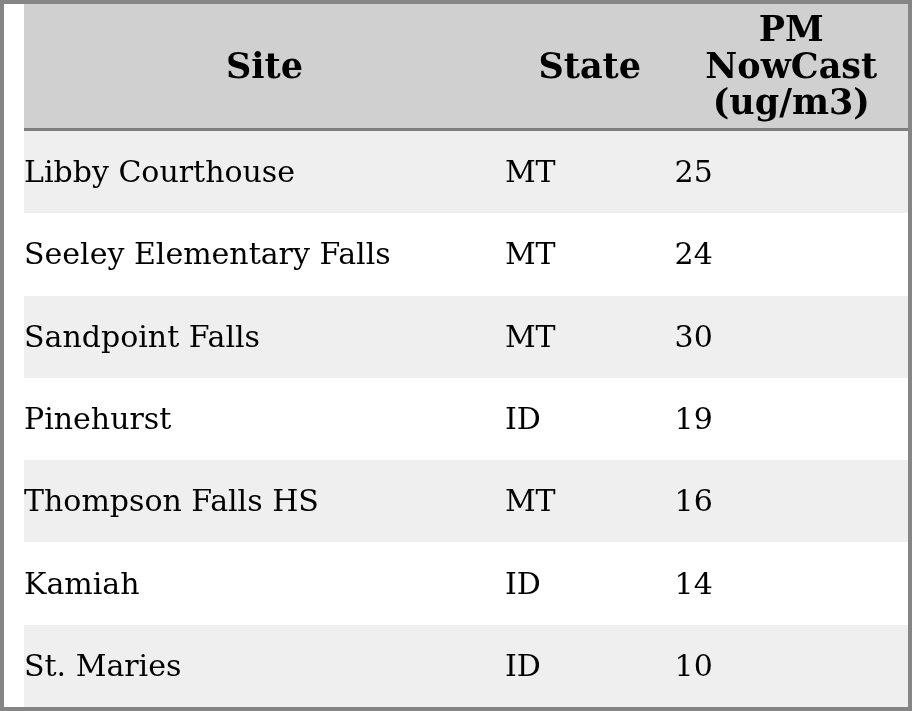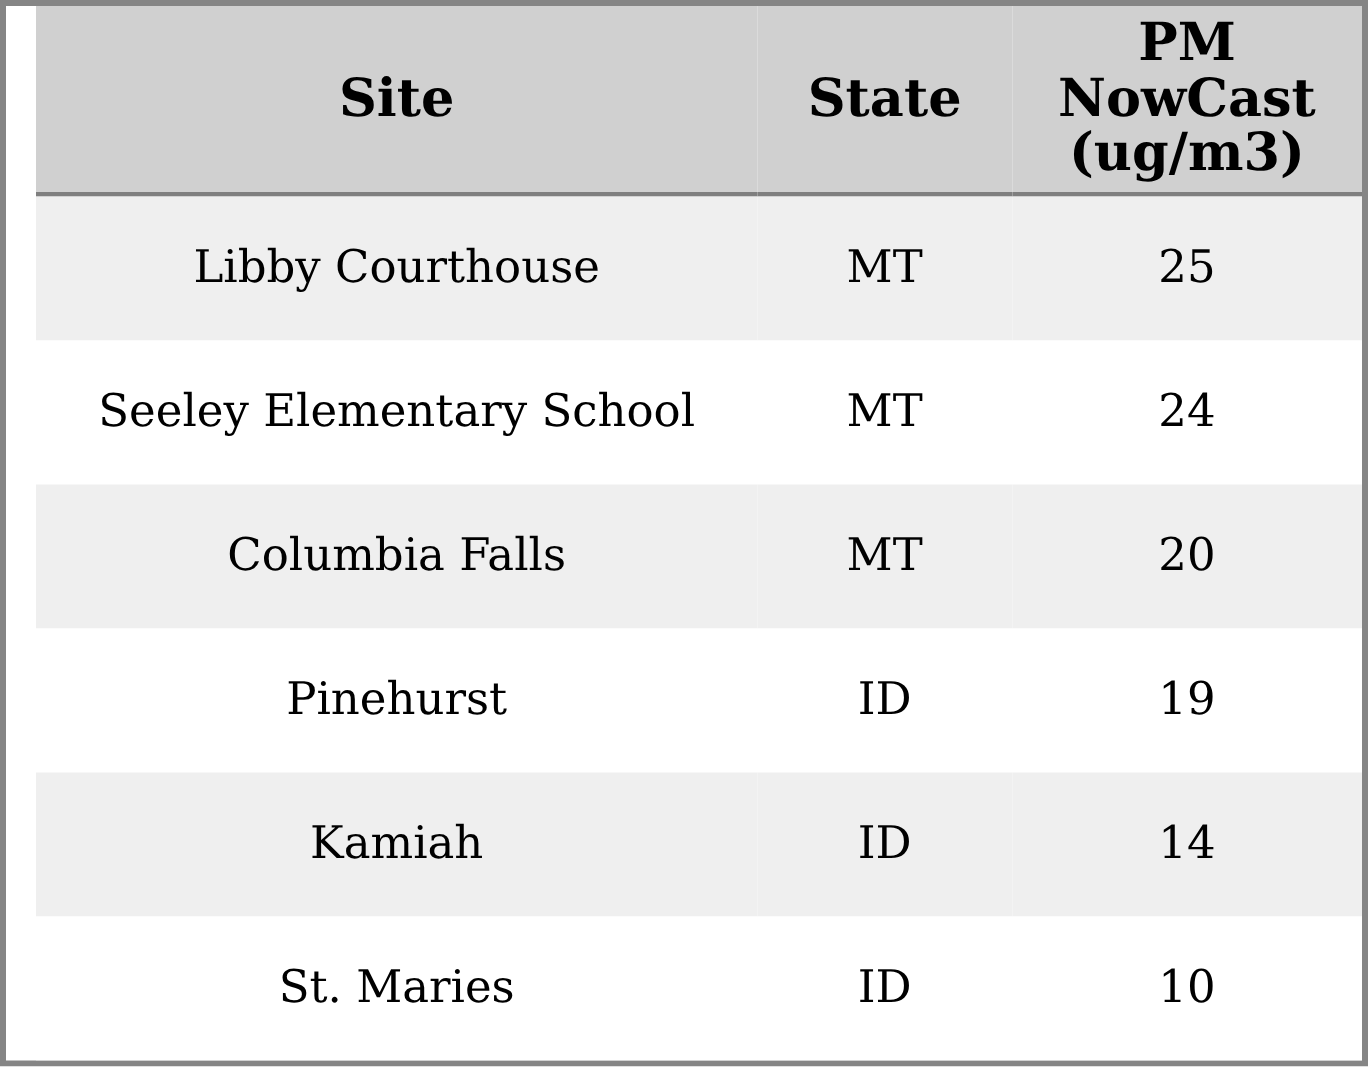--- a/index.html
+++ b/index.html
@@ -34,21 +34,21 @@
     font-weight: 700;
     line-height: 1.04;
     white-space: pre-line;
     text-align: center;
     vertical-align: middle;
     padding: 0;
   }
   table.aqi-table td {
     font-size: 30px;
     font-weight: 400;
-    text-align: center;
+    text-align: left;
     vertical-align: middle;
     padding: 0;
     line-height: 1;
   }
   table.aqi-table tbody tr {
     height: 57px;
   }
   table.aqi-table tbody tr:nth-child(odd) {
     background: #efefef;
   }
@@ -79,37 +79,42 @@
       </tr>
     </thead>
     <tbody>
   <tr>
     <td>Libby Courthouse</td>
     <td>MT</td>
     <td>25</td>
   </tr>
 
   <tr>
-    <td>Seeley Elementary School</td>
+    <td>Seeley Elementary Falls</td>
     <td>MT</td>
     <td>24</td>
   </tr>
 
   <tr>
-    <td>Columbia Falls</td>
+    <td>Sandpoint Falls</td>
     <td>MT</td>
-    <td>20</td>
+    <td>30</td>
   </tr>
 
   <tr>
     <td>Pinehurst</td>
     <td>ID</td>
     <td>19</td>
   </tr>
 
+  <tr>
+    <td>Thompson Falls HS</td>
+    <td>MT</td>
+    <td>16</td>
+  </tr>
 
   <tr>
     <td>Kamiah</td>
     <td>ID</td>
     <td>14</td>
   </tr>
 
 
 
 

